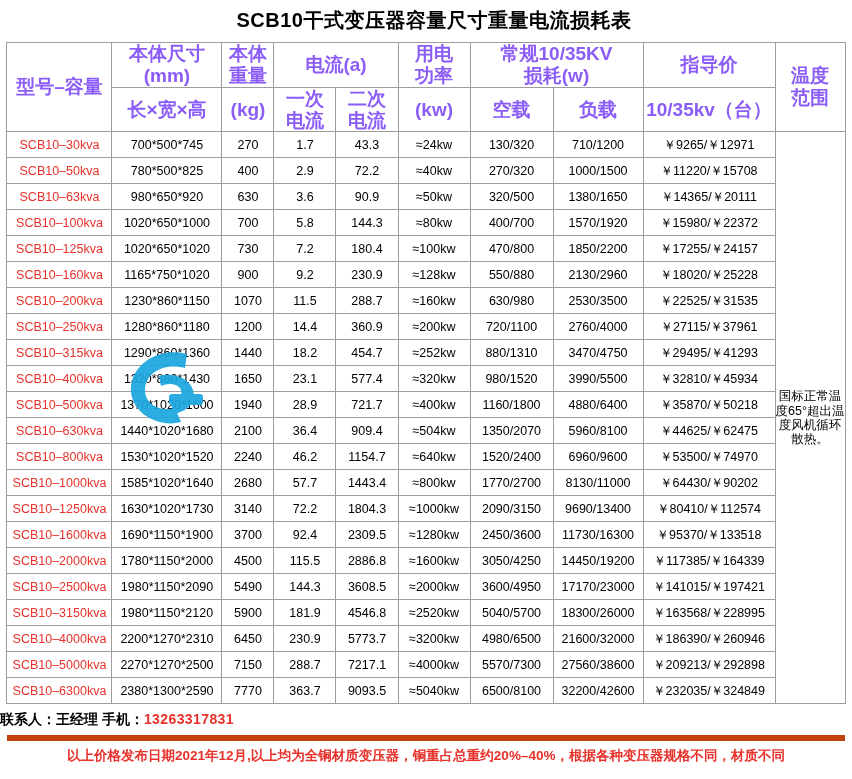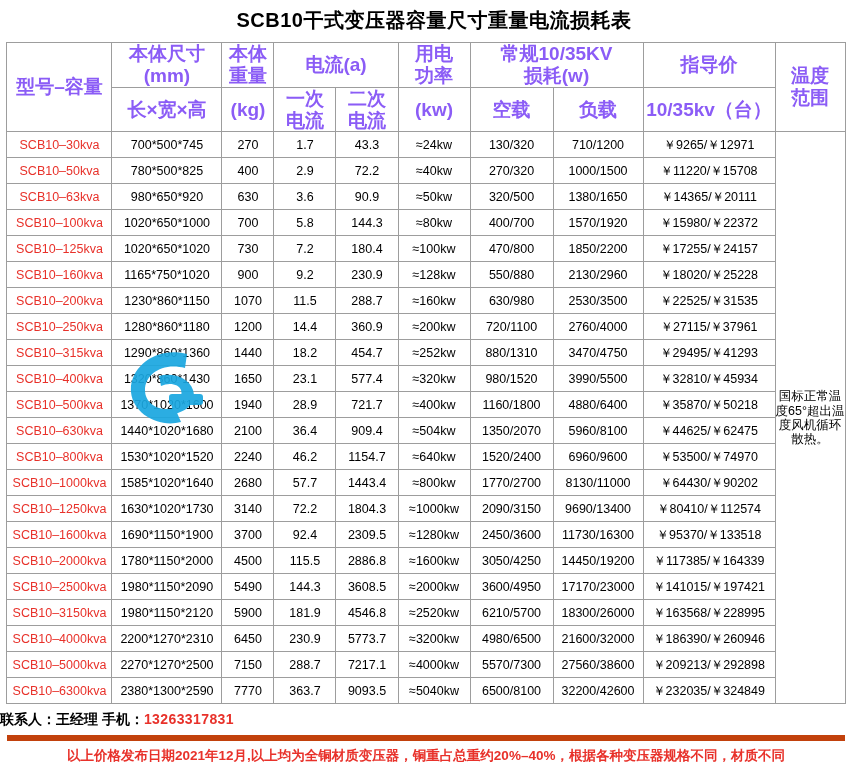--- a/index.html
+++ b/index.html
@@ -385,21 +385,21 @@
           <td>17170/23000</td>
           <td class="price">￥141015/￥197421</td>
         </tr>
         <tr>
           <td class="model">SCB10–3150kva</td>
           <td class="dim">1980*1150*2120</td>
           <td>5900</td>
           <td>181.9</td>
           <td>4546.8</td>
           <td>≈2520kw</td>
-          <td>6210/5700</td>
+          <td>5040/5700</td>
           <td>18300/26000</td>
           <td class="price">￥163568/￥228995</td>
         </tr>
         <tr>
           <td class="model">SCB10–4000kva</td>
           <td class="dim">2200*1270*2310</td>
           <td>6450</td>
           <td>230.9</td>
           <td>5773.7</td>
           <td>≈3200kw</td>

